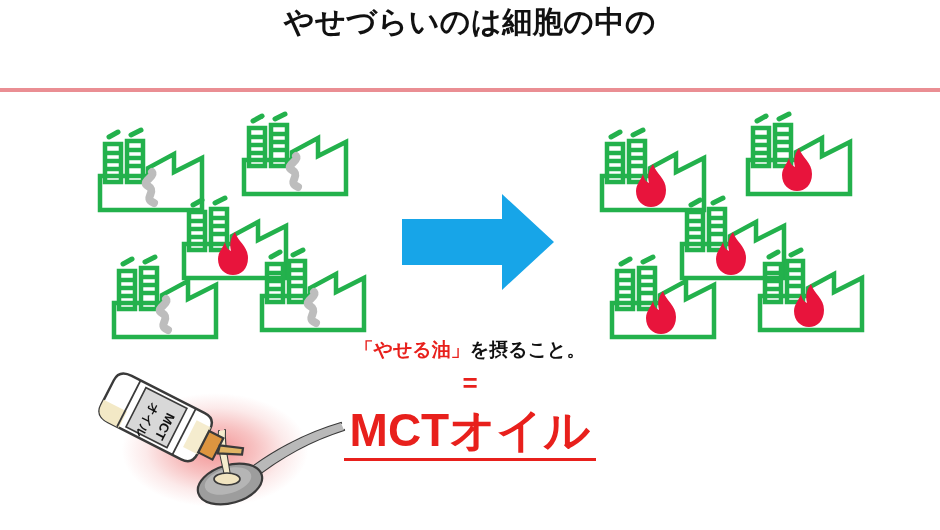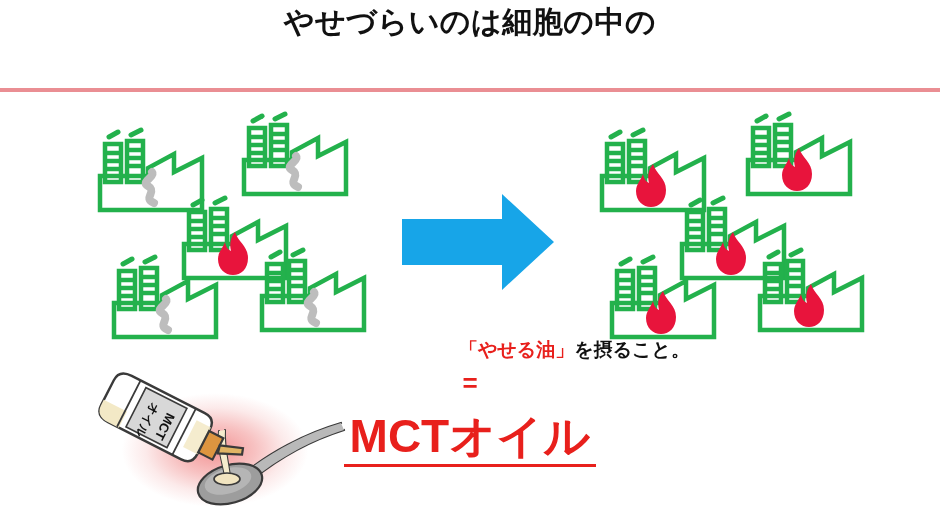--- a/index.html
+++ b/index.html
@@ -47,29 +47,28 @@
     position:absolute;left:250px;top:336px;width:440px;
     text-align:center;
   }
   .mid-l1{
     font-size:19px;font-weight:bold;color:#111;line-height:26px;
     white-space:nowrap;
   }
   .mid-l2{
     font-size:19px;font-weight:bold;color:#111;line-height:28px;
     white-space:nowrap;
-    text-align:right;
   }
   .mid-l2 .red{color:#e8201c;}
   .equals{
     margin-top:4px;
     font-size:26px;font-weight:bold;color:#e8201c;line-height:30px;
   }
   .mct{
-    margin-top:10px;
+    margin-top:4px;
     font-size:46px;font-weight:bold;color:#e8201c;
     line-height:56px;white-space:nowrap;
     display:inline-block;
     border-bottom:3px solid #e8201c;
     padding:0 6px 0 6px;
   }
 
   
   .illus{position:absolute;left:78px;top:368px;width:270px;height:162px;}
   .glow{

